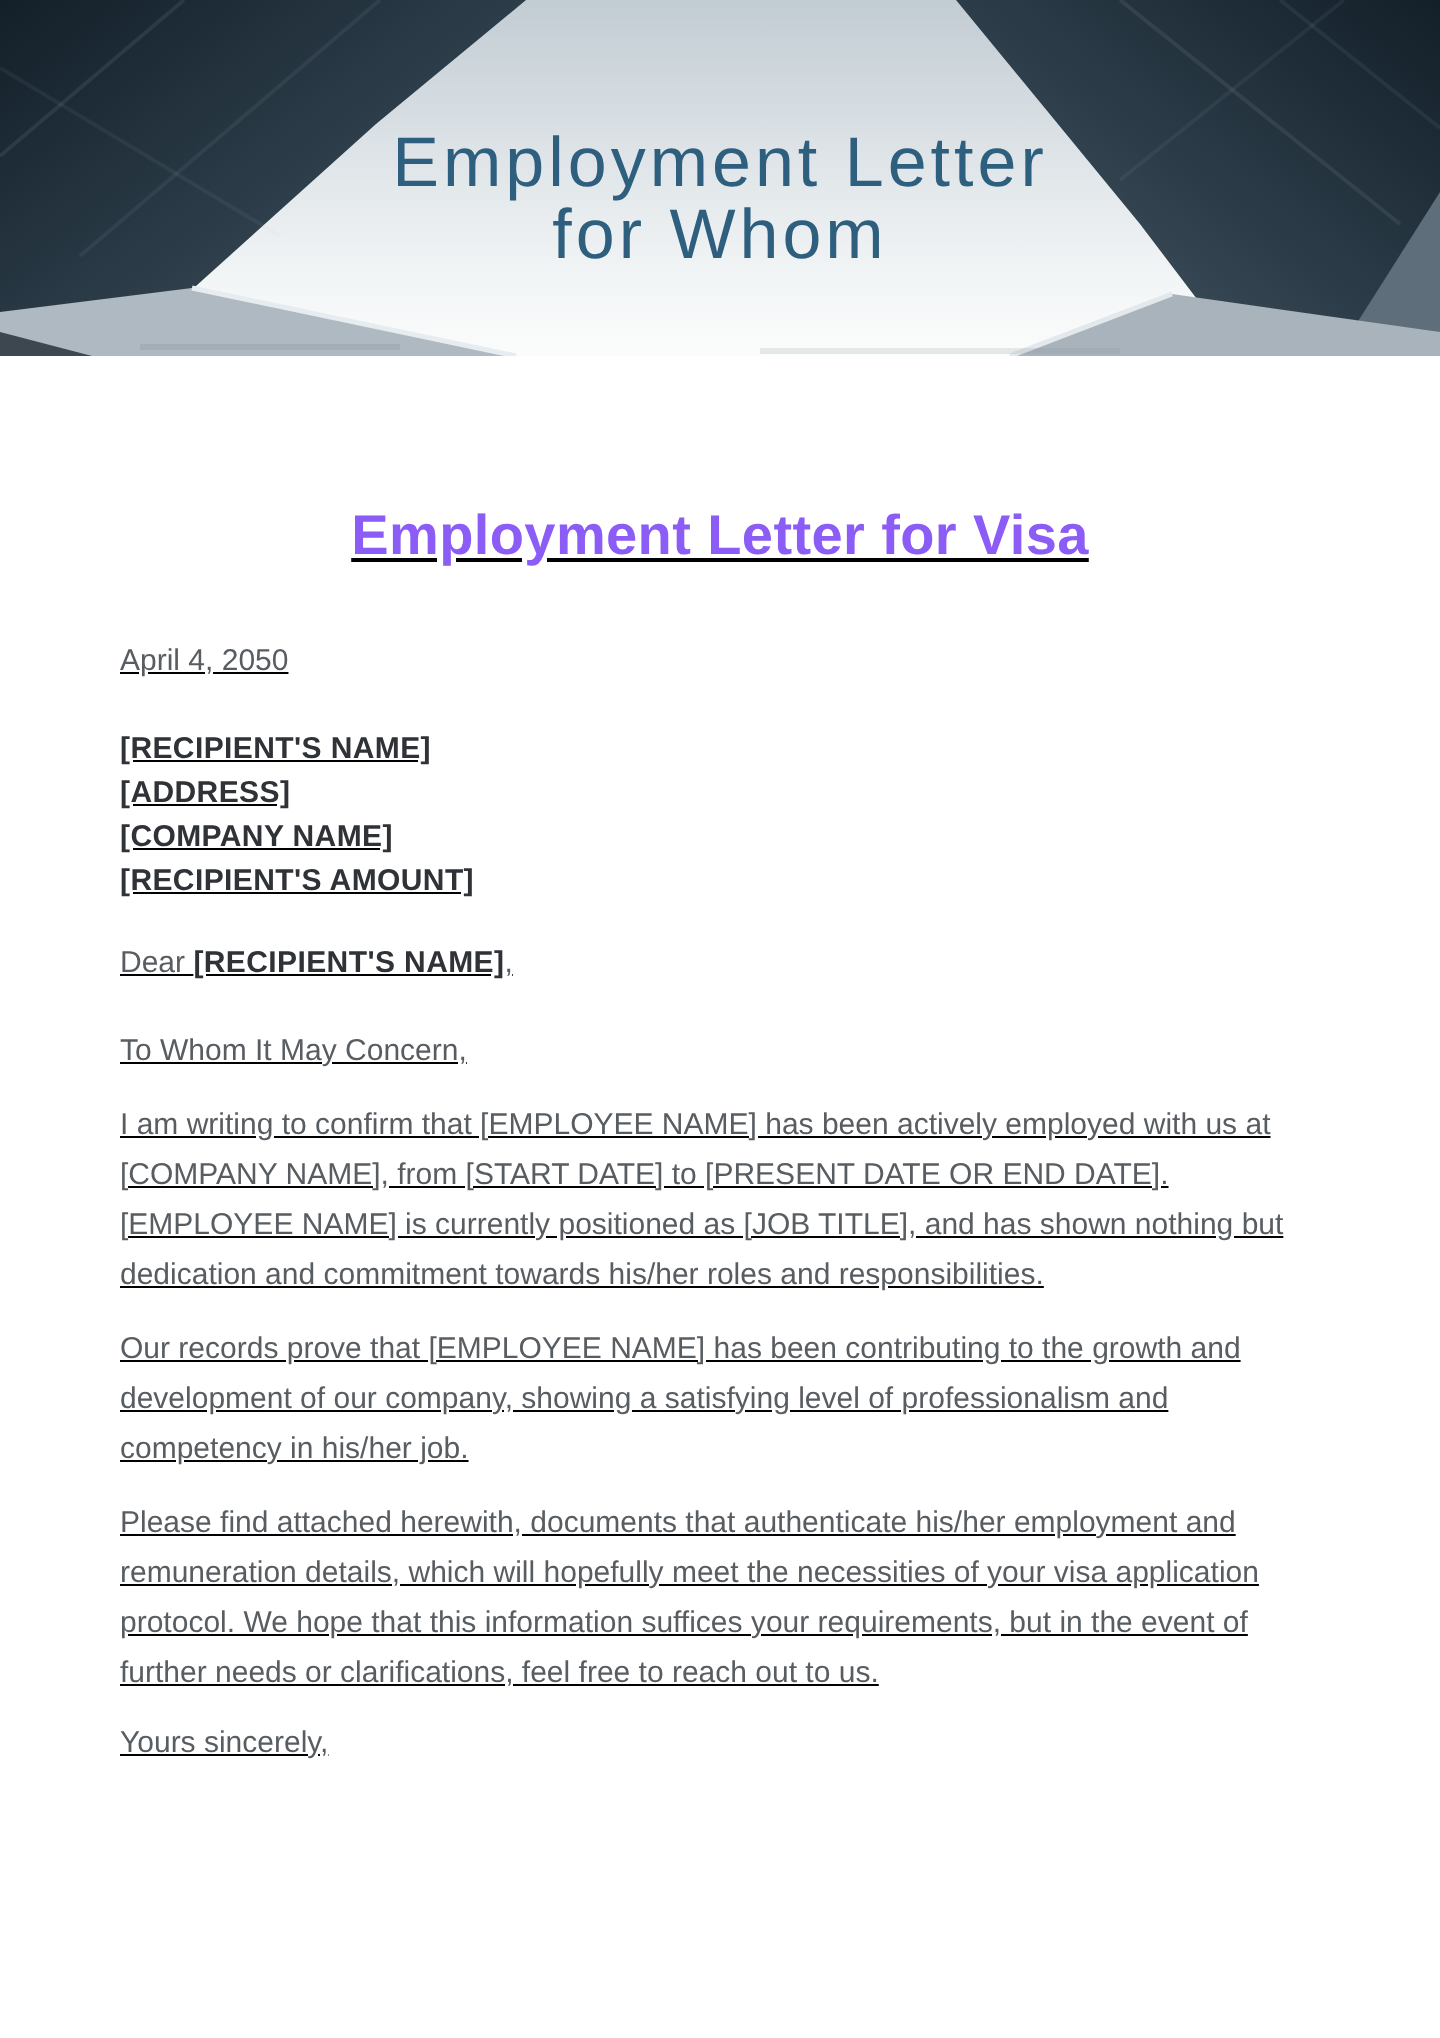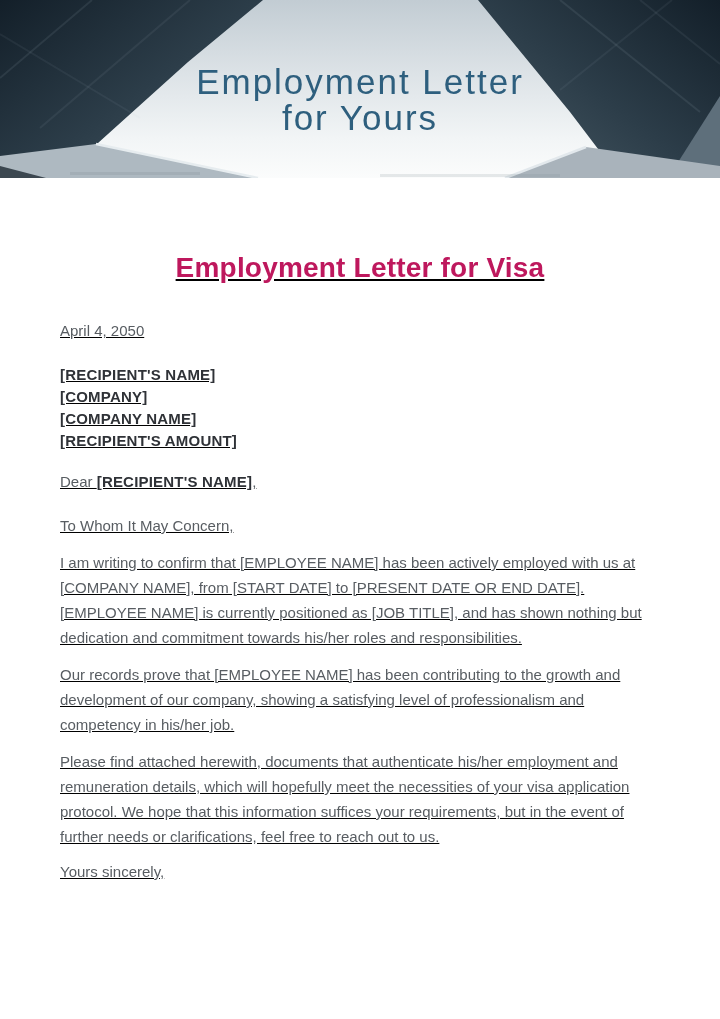--- a/index.html
+++ b/index.html
@@ -42,21 +42,21 @@
   }
 
   
   .doc-title {
     margin-top: 71px;
     text-align: center;
     font-size: 28px;
     line-height: 38px;
     font-weight: 700;
     letter-spacing: 0.2px;
-    color: #be185d;
+    color: #8b5cf6;
   }
   .content {
     padding: 0 60px;
     color: #585d62;
     font-size: 15px;
   }
   .date-line {
     margin-top: 33px;
     line-height: 21px;
   }
@@ -125,33 +125,33 @@
 
       <path d="M505,178 L586,147 L720,166 L720,178 Z" fill="#a9b3bb"></path>
       <path d="M505,178 L586,147" stroke="#e2e8ec" stroke-width="2.5" fill="none"></path>
 
       <rect x="70" y="172" width="130" height="3" fill="rgba(130,142,152,0.25)"></rect>
       <rect x="380" y="174" width="180" height="3" fill="rgba(130,142,152,0.18)"></rect>
     </svg>
 
     <div class="banner-title">
       <div>Employment Letter</div>
-      <div>for Yours</div>
+      <div>for Whom</div>
     </div>
   </div>
 
   <h1 class="doc-title">Employment Letter for Visa</h1>
 
   <div class="content">
 
     <div class="date-line">April 4, 2050</div>
 
     <div class="recipient-block">
       <div>[RECIPIENT'S NAME]</div>
-      <div>[COMPANY]</div>
+      <div>[ADDRESS]</div>
       <div>[COMPANY NAME]</div>
       <div>[RECIPIENT'S AMOUNT]</div>
     </div>
 
     <div class="salutation-line"><span>Dear </span><span class="bold-name">[RECIPIENT'S NAME]</span><span>,</span></div>
 
     <div class="paragraphs">
       <p>To Whom It May Concern,</p>
       <p>I am writing to confirm that [EMPLOYEE NAME] has been actively employed with us at [COMPANY NAME], from [START DATE] to [PRESENT DATE OR END DATE]. [EMPLOYEE NAME] is currently positioned as [JOB TITLE], and has shown nothing but dedication and commitment towards his/her roles and responsibilities.</p>
       <p>Our records prove that [EMPLOYEE NAME] has been contributing to the growth and development of our company, showing a satisfying level of professionalism and competency in his/her job.</p>

